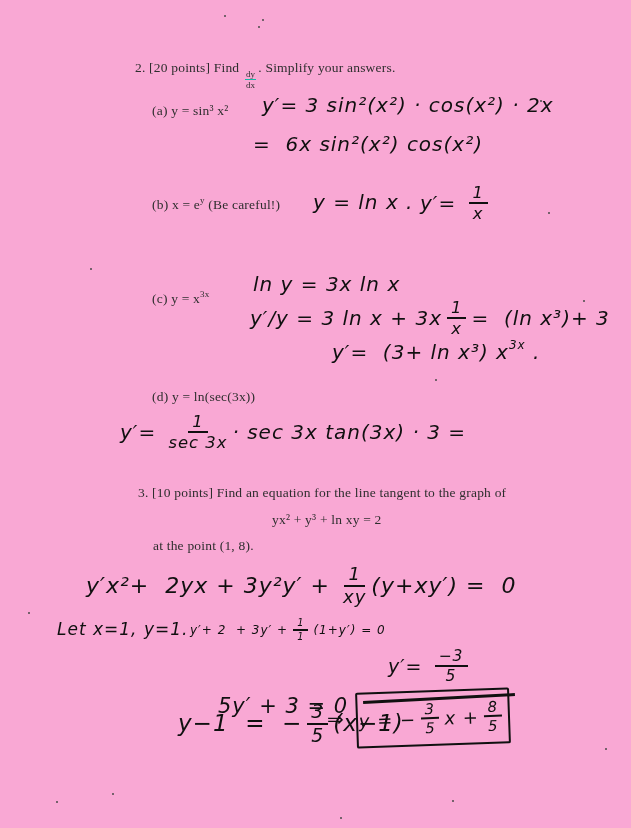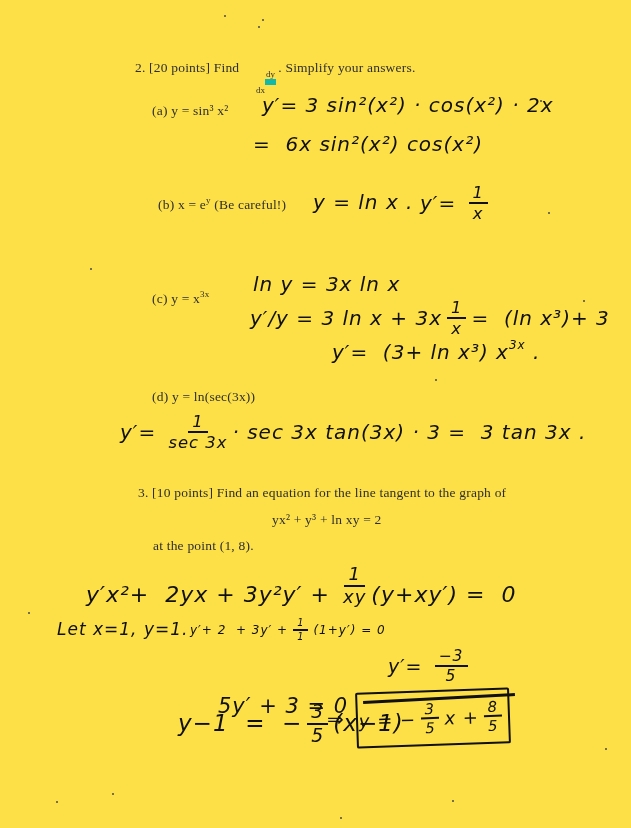--- a/index.html
+++ b/index.html
@@ -1,31 +1,31 @@
 <!DOCTYPE html>
 <html><head>
 <meta charset="utf-8">
 <style>
   html,body { margin:0; padding:0; background:#e8e8e8; }
   .page {
     position:relative; width:631px; height:828px; margin:0 auto;
-    background:#fde047; overflow:hidden;
+    background:#f9a8d4; overflow:hidden;
     font-family:"Liberation Serif","DejaVu Serif",serif; color:#2c2c2c;
   }
   .printed {
     position:absolute; font-family:"Liberation Serif","DejaVu Serif",serif;
     font-size:13.5px; color:#2e2e2e; letter-spacing:0.2px; white-space:nowrap;
   }
   .printed span { white-space:pre; }
   .print-sup { font-size:9px; vertical-align:super; }
   .pfrac {
     display:inline-flex; flex-direction:column; align-items:center;
     font-size:9px; line-height:1.15; vertical-align:-5px; margin:0 2px;
   }
-  .pfrac .fnum { border-bottom:6px solid #14b8a6; padding:0 1px;margin-left:20px; }
+  .pfrac .fnum { border-bottom:1px solid #14b8a6; padding:0 1px; }
   .hw {
     position:absolute; display:flex; align-items:center;
     font-family:"DejaVu Sans",sans-serif; font-style:italic;
     color:#101010; letter-spacing:1px; white-space:nowrap; line-height:1.1;
   }
   .hw span { white-space:pre; }
   .frac {
     display:inline-flex; flex-direction:column; align-items:center;
     font-size:0.82em; line-height:1.05; text-align:center; margin:0 5px;
   }
@@ -57,21 +57,21 @@
   <div class="printed" style="left:152px;top:103px;">
     <span>(a) y = sin³ x²</span>
   </div>
   <div class="hw" style="left:262px;top:94px;font-size:20px;">
     <span>y′= 3 sin²(x²) · cos(x²) · 2x</span>
   </div>
   <div class="hw" style="left:253px;top:133px;font-size:20px;">
     <span>=  6x sin²(x²) cos(x²)</span>
   </div>
 
-  <div class="printed" style="left:152px;top:195px;margin-left:6px;">
+  <div class="printed" style="left:152px;top:195px;">
     <span>(b) x = e</span><sup class="print-sup">y</sup><span> (Be careful!)</span>
   </div>
   <div class="hw" style="left:313px;top:191px;font-size:20px;">
     <span>y = ln x .</span>
   </div>
   <div class="hw" style="left:420px;top:184px;font-size:20px;">
     <span>y′= </span>
     <span class="frac"><span class="fnum">1</span><span class="fden">x</span></span>
   </div>
 
@@ -92,34 +92,33 @@
       <span> .</span>
   </div>
 
   <div class="printed" style="left:152px;top:389px;">
     <span>(d) y = ln(sec(3x))</span>
   </div>
   <div class="hw" style="left:120px;top:413px;font-size:20px;">
     <span>y′= </span>
     <span class="frac"><span class="fnum">1</span><span class="fden">sec 3x</span></span>
     <span>· sec 3x tan(3x) · 3 = </span>
-    <span> 3 tan 3x .</span>
   </div>
 
   <div class="printed" style="left:138px;top:485px;">
     <span>3. [10 points] Find an equation for the line tangent to the graph of</span>
   </div>
   <div class="printed" style="left:272px;top:512px;">
     <span>yx² + y³ + ln xy = 2</span>
   </div>
   <div class="printed" style="left:153px;top:538px;">
     <span>at the point (1, 8).</span>
   </div>
 
-  <div class="hw" style="left:86px;top:565px;font-size:22px;align-items:flex-end;">
+  <div class="hw" style="left:86px;top:565px;font-size:22px;">
     <span>y′x²+  2yx + 3y²y′ + </span>
     <span class="frac"><span class="fnum">1</span><span class="fden">xy</span></span>
     <span>(y+xy′) =  0</span>
   </div>
 
   <div class="hw" style="left:57px;top:620px;font-size:17px;">
     <span>Let x=1, y=1.</span>
   </div>
   <div class="hw" style="left:190px;top:618px;font-size:12px;">
     <span>y′+ 2  + 3y′ +</span>

